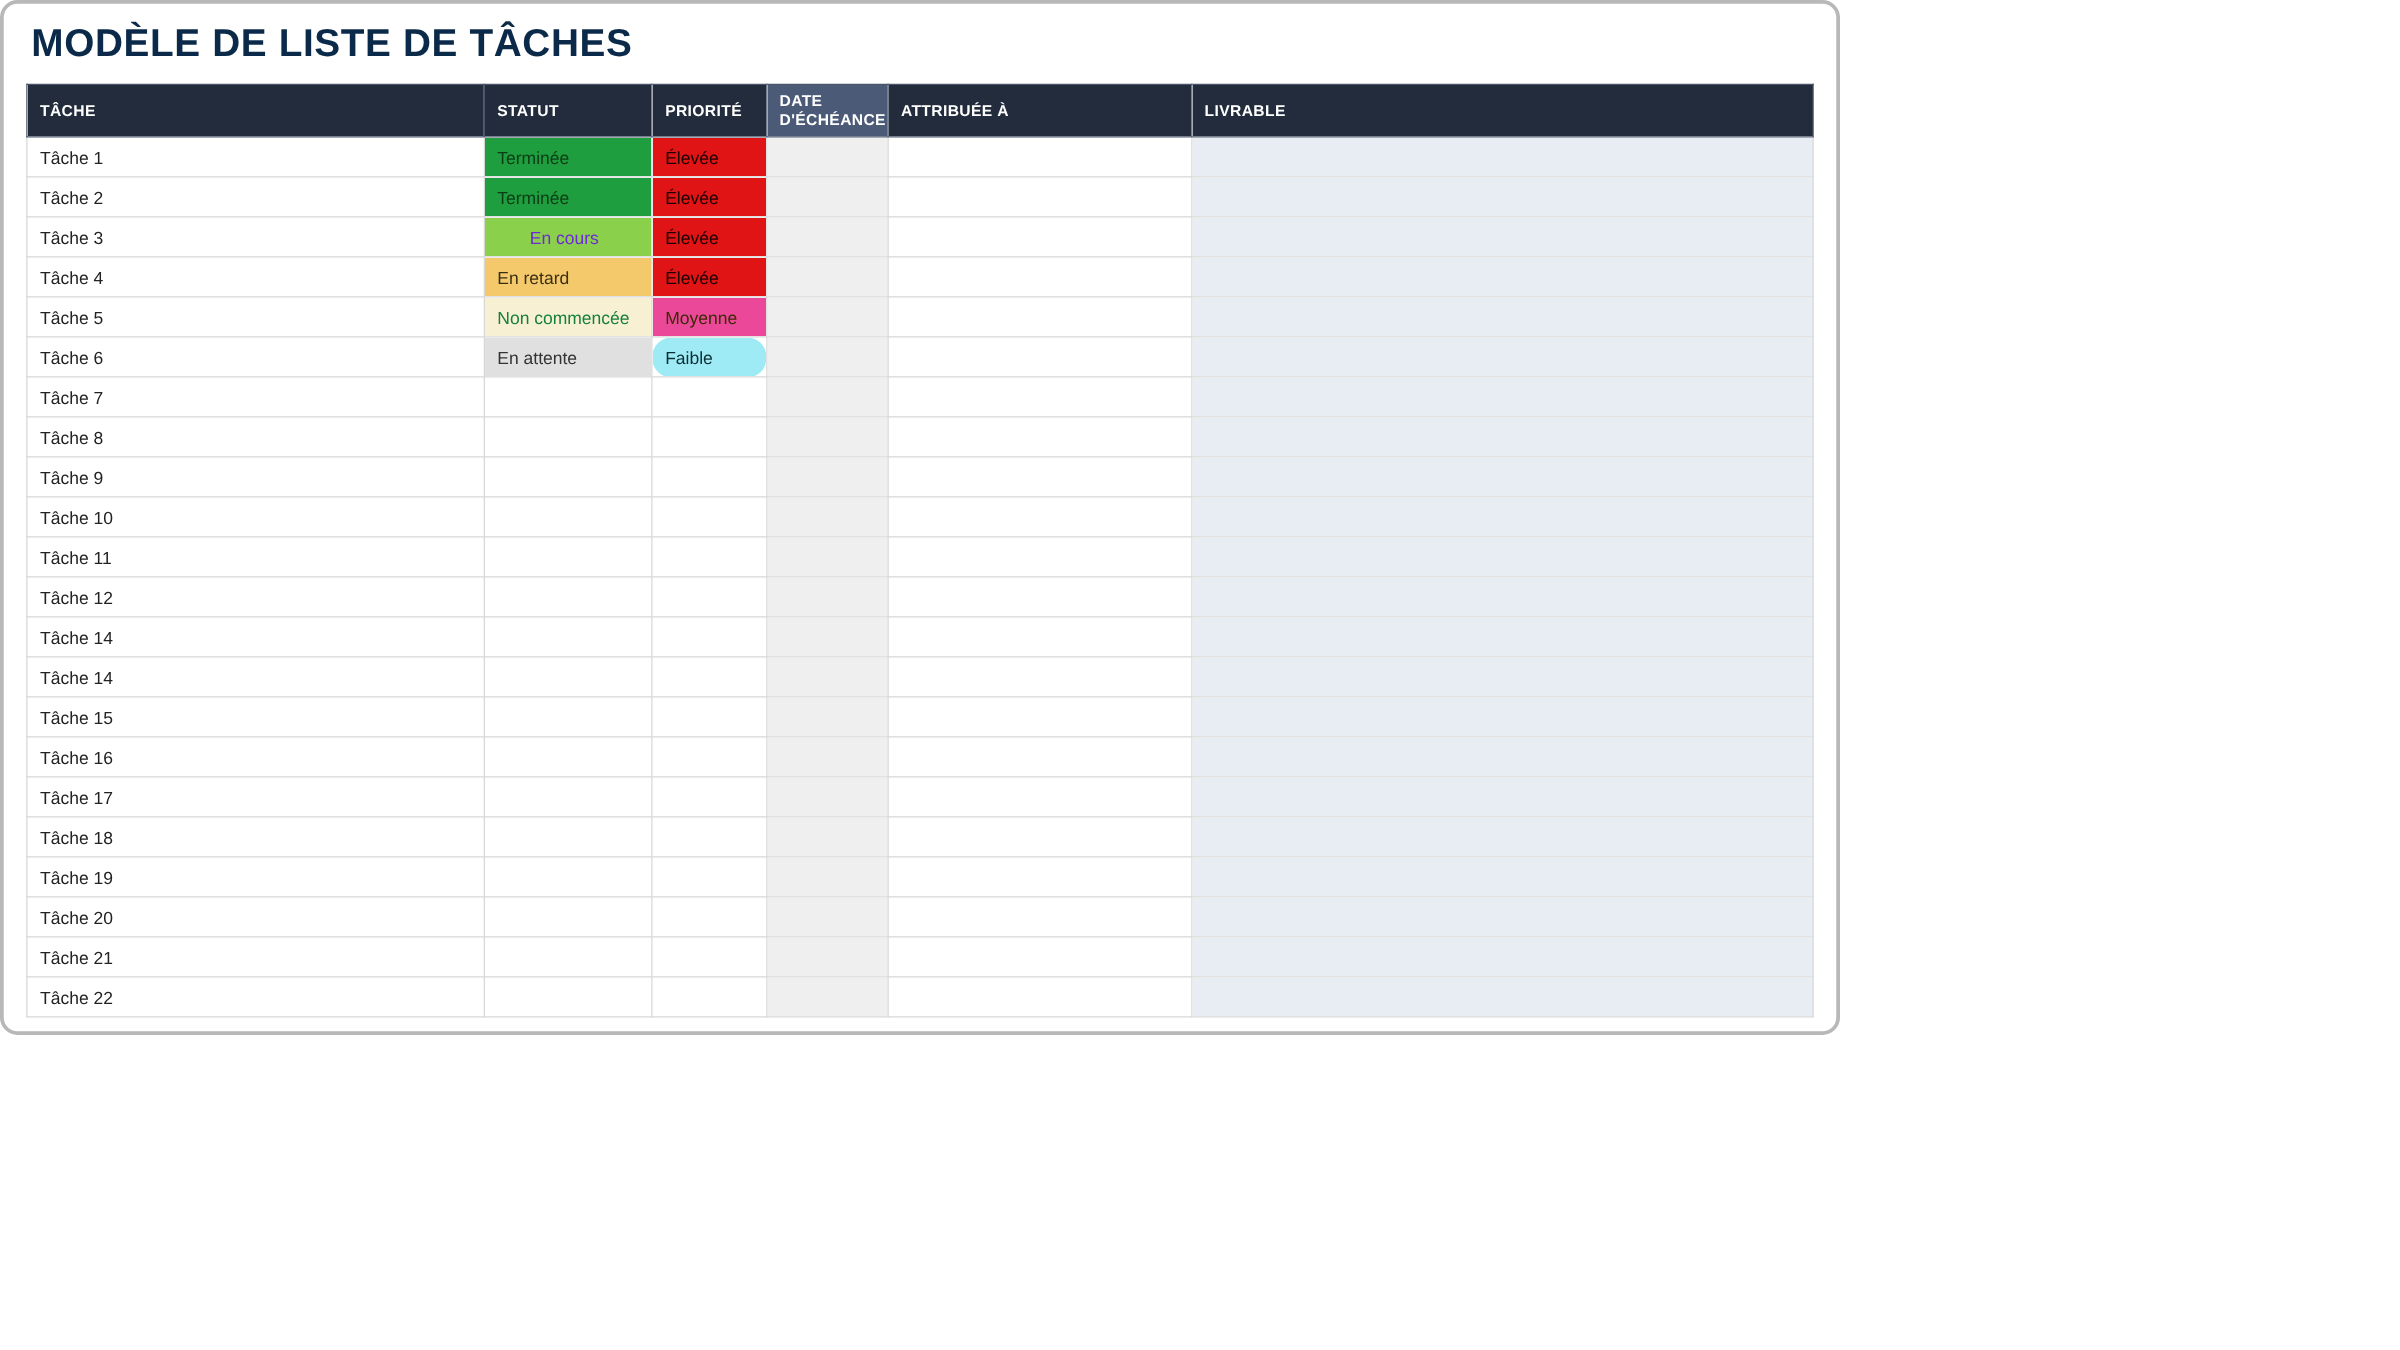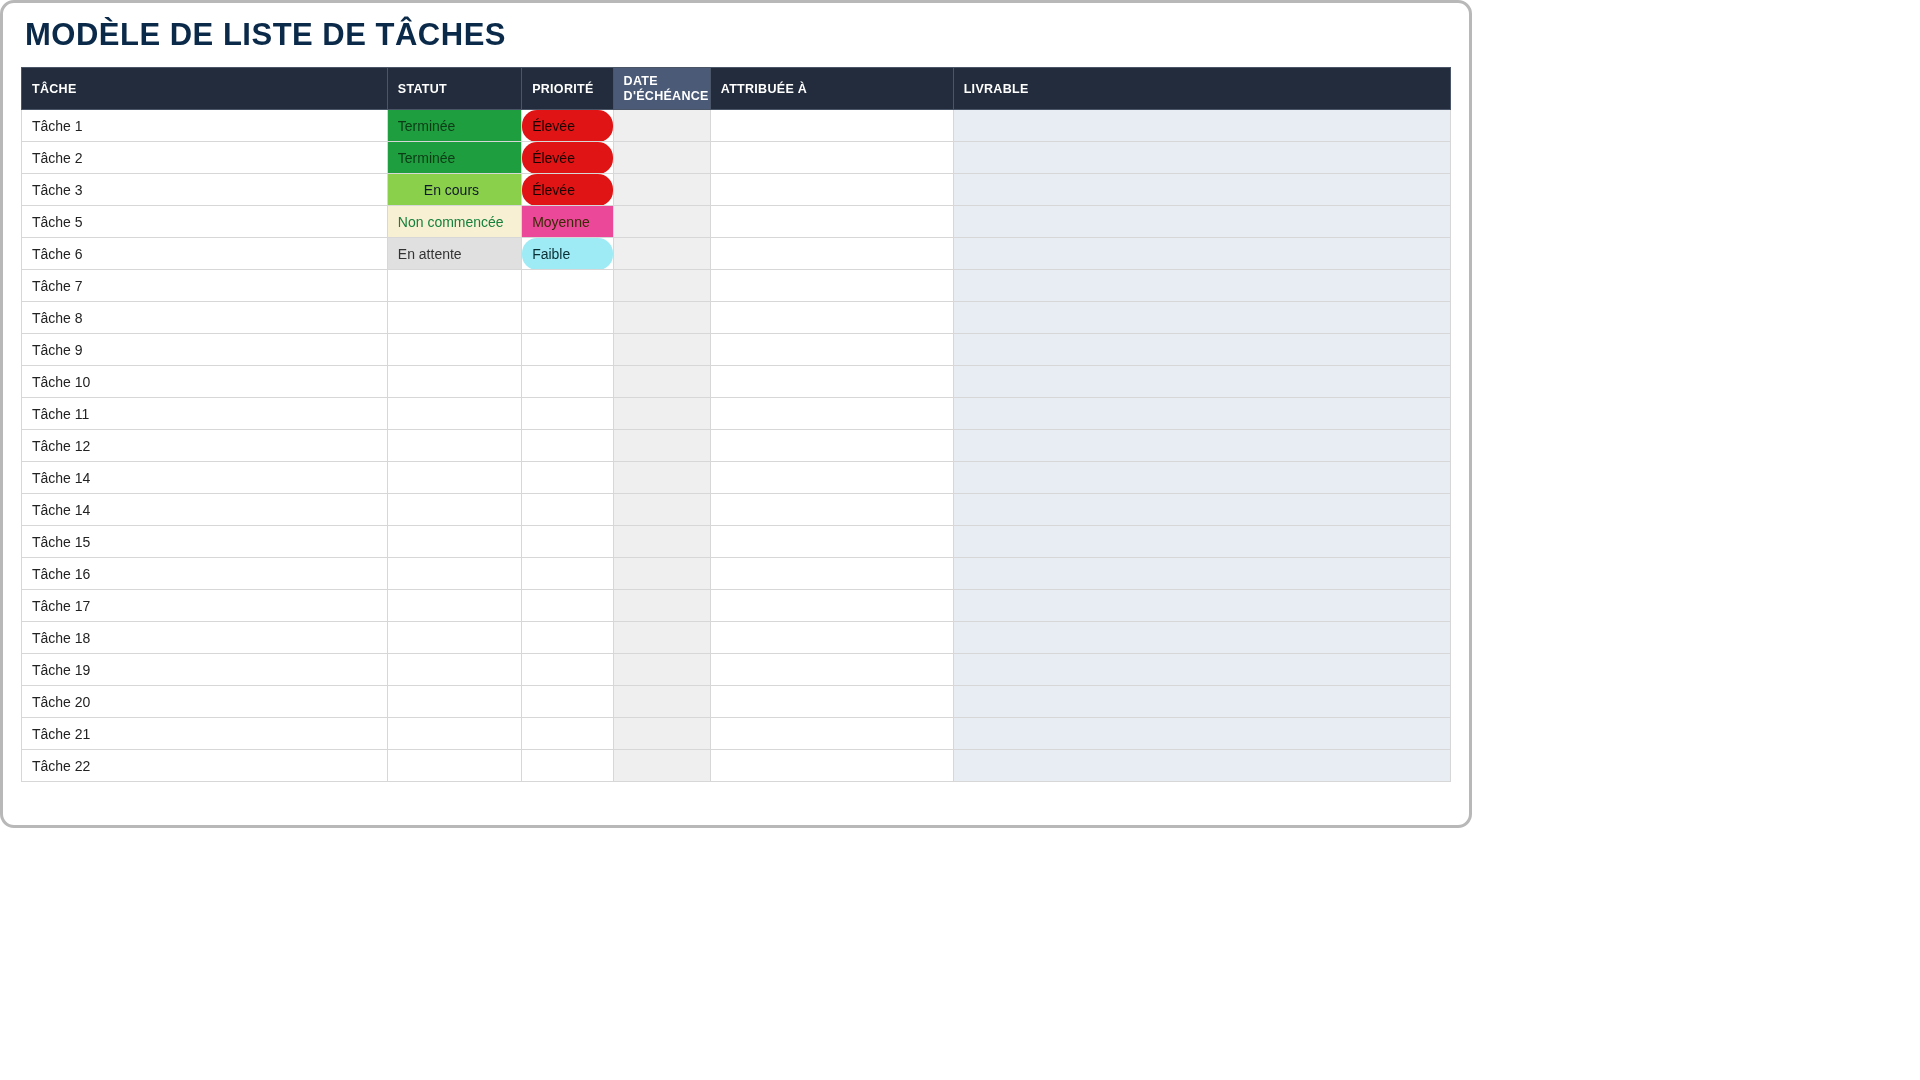--- a/index.html
+++ b/index.html
@@ -64,26 +64,26 @@
   
   td.task   { background:#ffffff; color:#222; }
   td.status { background:#ffffff; color:#222; }
   td.prio   { background:#ffffff; color:#222; }
   td.date   { background:#efefef; }
   td.assign { background:#ffffff; }
   td.deliv  { background:#e8edf3; }
 
   
   td.status.terminee     { background:#1e9e3e; color:#0d3b16;margin-left:32px; }
-  td.status.encours      { background:#8bd04a; color:#0f172a;padding-left:36px; }
+  td.status.encours      { background:#8bd04a; color:#6d28d9;padding-left:36px; }
   td.status.enretard     { background:#f3c96b; color:#3a2f12; }
   td.status.noncommencee { background:#f8f0d2; color:#15803d; }
   td.status.enattente    { background:#e0e0e0; color:#333; }
   
-  td.prio.elevee  { background:#e01414; color:#1a0202;border-radius:15px; }
+  td.prio.elevee  { background:#e01414; color:#1a0202; }
   td.prio.moyenne { background:#ec4899; color:#3a2a05; }
   td.prio.faible  { background:#9eebf5; color:#0a2e33;border-radius:15px; }
 </style>
 </head>
 <body>
 
 <div class="page">
   <h1 class="title">MODÈLE DE LISTE DE TÂCHES</h1>
 
   <table class="tasklist">
@@ -125,20 +125,28 @@
         </tr>
         <tr>
           <td class="task">Tâche 3</td>
           <td class="status encours">En cours</td>
           <td class="prio elevee">Élevée</td>
           <td class="date"></td>
           <td class="assign"></td>
           <td class="deliv"></td>
         </tr>
         <tr>
+          <td class="task">Tâche 4</td>
+          <td class="status enretard">En retard</td>
+          <td class="prio elevee">Élevée</td>
+          <td class="date"></td>
+          <td class="assign"></td>
+          <td class="deliv"></td>
+        </tr>
+        <tr>
           <td class="task">Tâche 5</td>
           <td class="status noncommencee">Non commencée</td>
           <td class="prio moyenne">Moyenne</td>
           <td class="date"></td>
           <td class="assign"></td>
           <td class="deliv"></td>
         </tr>
         <tr>
           <td class="task">Tâche 6</td>
           <td class="status enattente">En attente</td>

